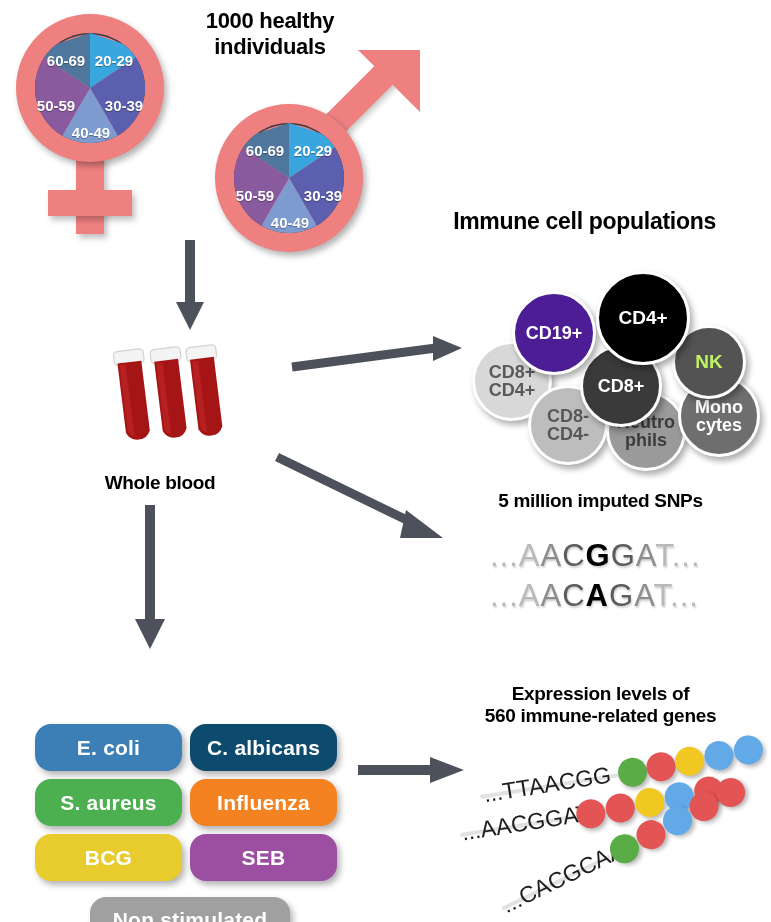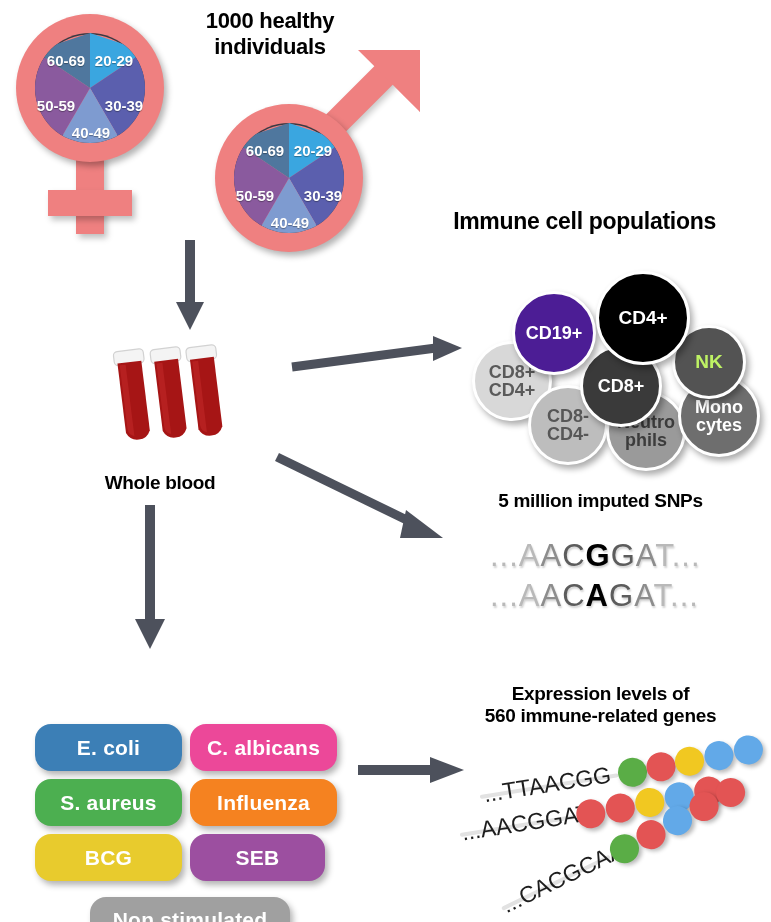--- a/index.html
+++ b/index.html
@@ -304,33 +304,33 @@
     <span class="snp-dim">...</span><span class="snp-dim">A</span><span class="snp-mid">A</span><span class="snp-dark">C</span><span class="snp-hi">A</span><span class="snp-dark">G</span><span class="snp-mid">A</span><span class="snp-dim">T</span><span class="snp-dim">...</span>
   </div>
 
   <div class="snp-row" style="left:490px; top:538px;">
     <span class="snp-dim">...</span><span class="snp-dim">A</span><span class="snp-mid">A</span><span class="snp-dark">C</span><span class="snp-hi">G</span><span class="snp-dark">G</span><span class="snp-mid">A</span><span class="snp-dim">T</span><span class="snp-dim">...</span>
   </div>
 
   <div class="stim" style="left:35px; top:676px; width:147px; height:47px; background:#3c7fb6;">
     <span>E. coli</span>
   </div>
-  <div class="stim" style="left:190px; top:676px; width:147px; height:47px; background:#ec4899;">
+  <div class="stim" style="left:190px; top:676px; width:147px; height:47px; background:#0c4a6e;">
     <span>C. albicans</span>
   </div>
   <div class="stim" style="left:35px; top:731px; width:147px; height:47px; background:#4caf50;">
     <span>S. aureus</span>
   </div>
   <div class="stim" style="left:35px; top:786px; width:147px; height:47px; background:#e8cb2d;">
     <span>BCG</span>
   </div>
   <div class="stim" style="left:190px; top:731px; width:147px; height:47px; background:#f58220;">
     <span>Influenza</span>
   </div>
-  <div class="stim" style="left:190px; top:786px; width:135px; height:47px; background:#9c4fa0;">
+  <div class="stim" style="left:190px; top:786px; width:147px; height:47px; background:#9c4fa0;">
     <span>SEB</span>
   </div>
   <div class="stim" style="left:90px; top:849px; width:200px; height:45px; background:#a0a0a0;">
     <span>Non stimulated</span>
   </div>
 
   <div class="heading abs" id="title-expression">
     <div>Expression levels of</div>
     <div>560 immune-related genes</div>
   </div>

